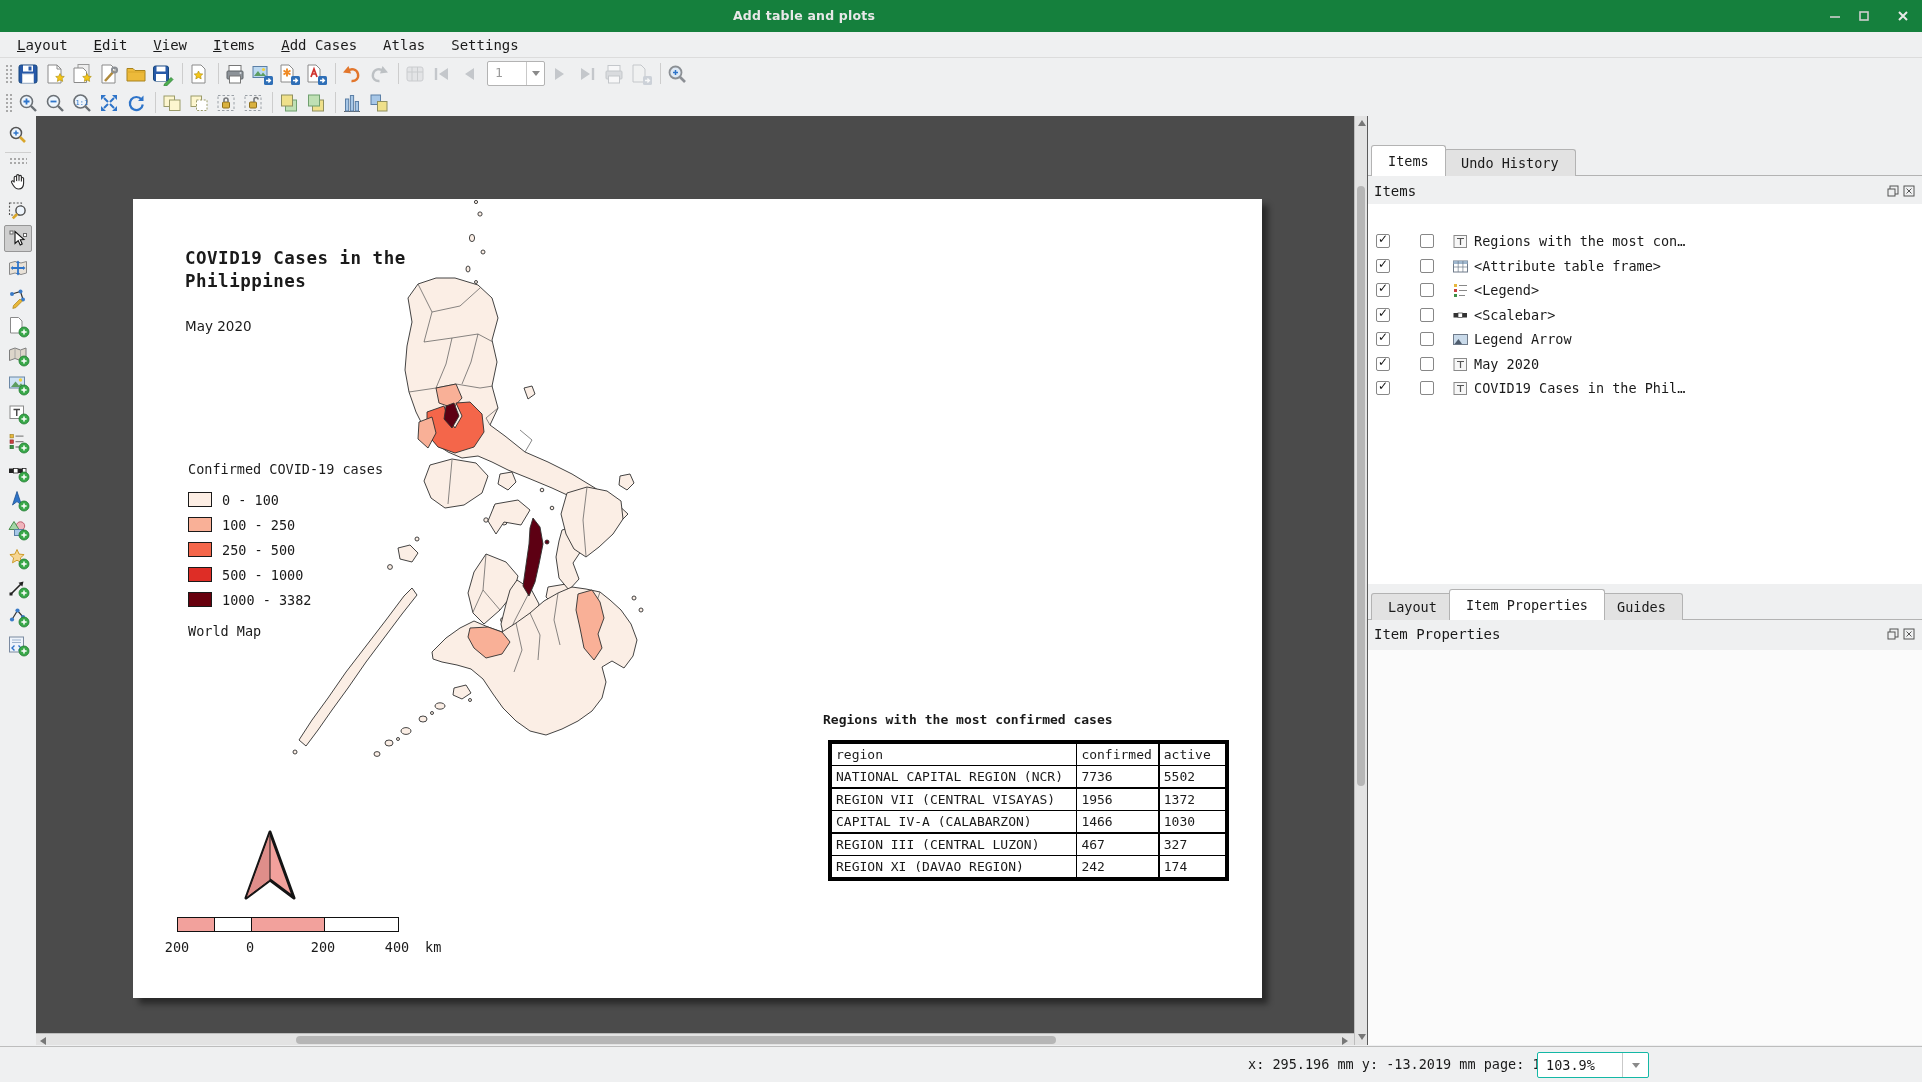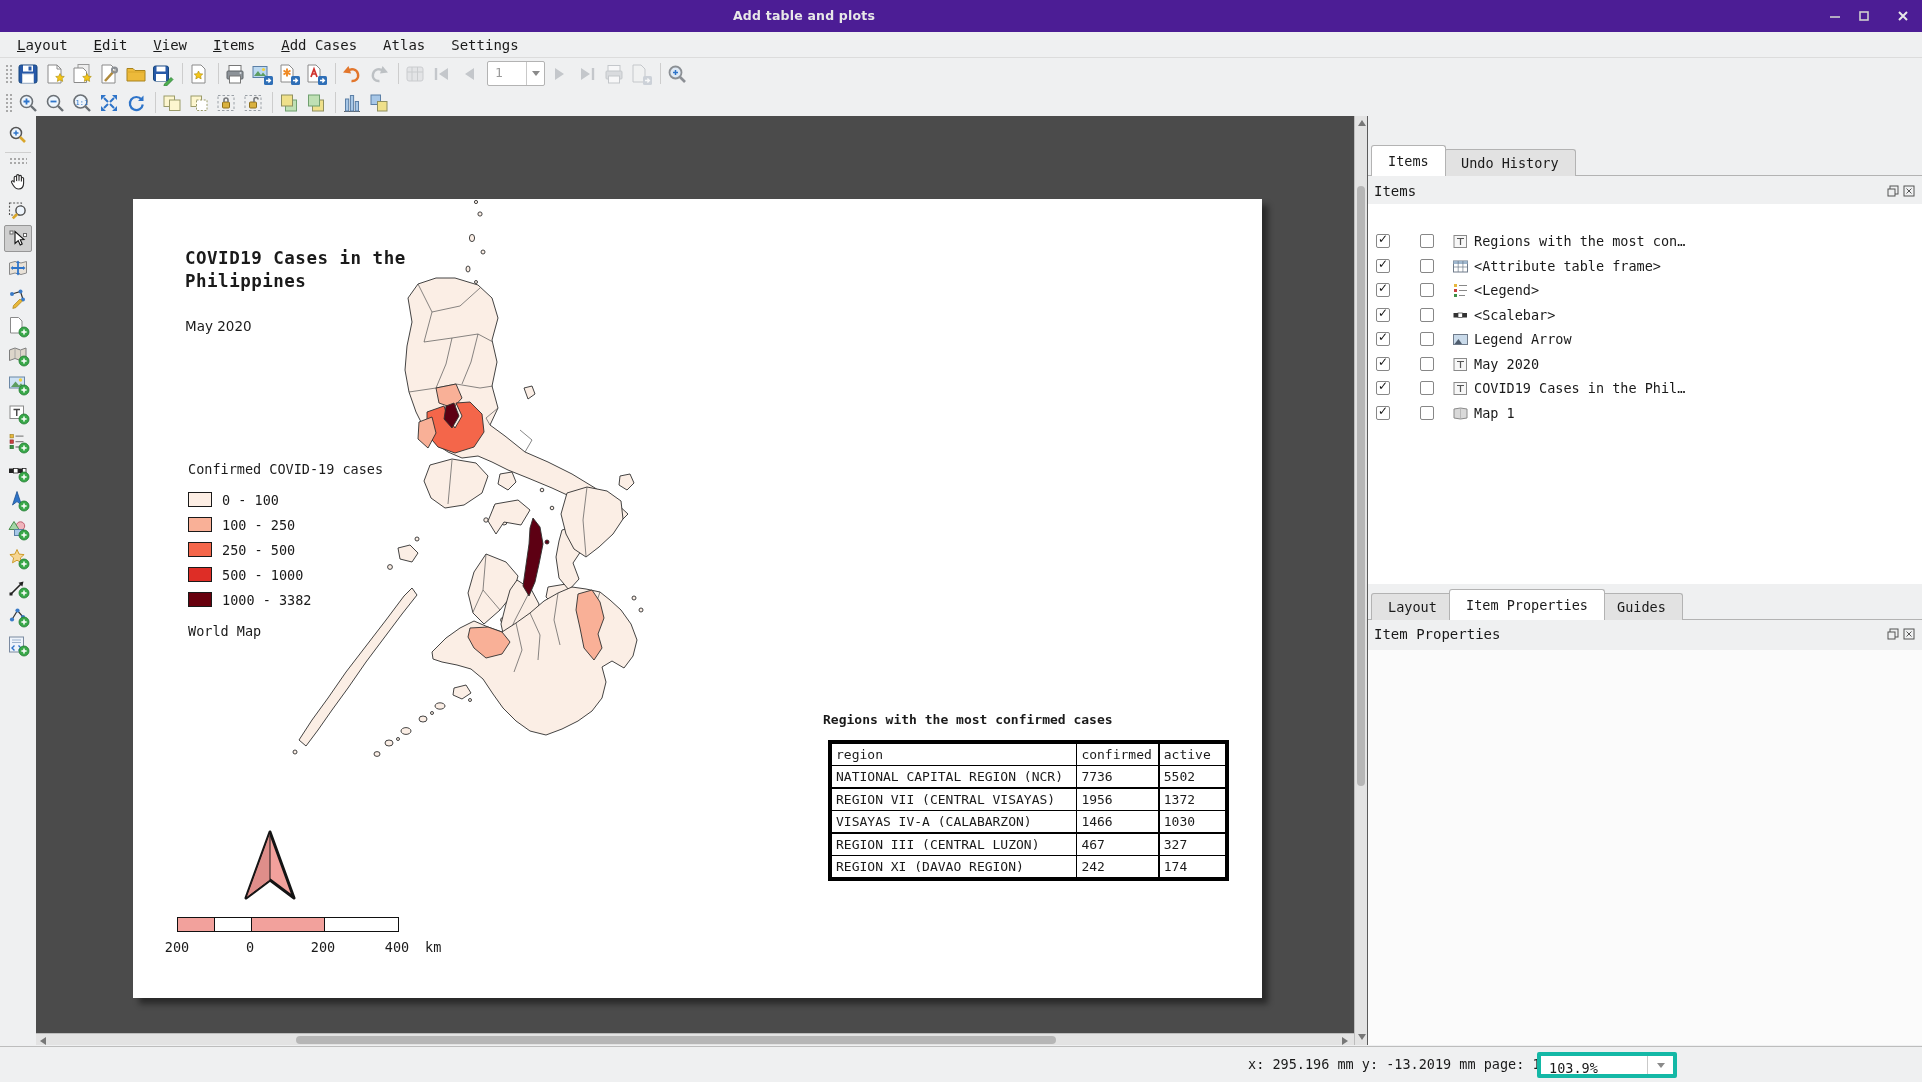--- a/index.html
+++ b/index.html
@@ -1,20 +1,20 @@
 <!DOCTYPE html>
 <html><head>
 <meta charset="utf-8">
 <style>
   html,body{margin:0;padding:0}
   body{width:1922px;height:1082px;position:relative;overflow:hidden;
        font-family:"DejaVu Sans Mono",monospace;background:#eff0f1;color:#1a1a1a}
   .abs{position:absolute}
   
-  .titlebar{left:0;top:0;width:1922px;height:32px;background:#4c1d95}
+  .titlebar{left:0;top:0;width:1922px;height:32px;background:#15803d}
   .titlebar .ttl{left:733px;top:8px;color:#e8e8e8;font:bold 12.5px "DejaVu Sans",sans-serif;letter-spacing:.2px}
   .winbtn{top:6px;width:22px;height:20px;display:flex;align-items:center;justify-content:center}
   
   .menubar{left:0;top:32px;width:1922px;height:26px;background:#eff0f1;border-bottom:1px solid #dcdcdc;display:flex;align-items:center;padding-left:4px;box-sizing:border-box}
   .menu-item{padding:3px 13px;font-size:14px;white-space:pre}
   .mn::first-letter{text-decoration:underline}
   
   .toolbar{left:0;width:1922px;background:#eff0f1;display:flex;align-items:center}
   .tb1{top:58px;height:31px}
   .tb2{top:89px;height:27px;border-bottom:1px solid #d8d8d8}
@@ -72,21 +72,21 @@
   .colsep{position:absolute;top:2px;width:1px;height:20px;background:#e6e6e6}
   .trow{position:absolute;left:0;width:555px;height:24px;font-size:13.5px}
   .cb{position:absolute;top:4px;width:14px;height:14px;background:#fff;border:1px solid #878787;border-radius:2px;box-sizing:border-box}
   .cb.checked::after{content:"✓";position:absolute;left:1px;top:-3px;font:bold 12px "DejaVu Sans",sans-serif;color:#111}
   .trow .txt{position:absolute;left:106px;top:3px;white-space:pre}
   .trow .ticon{position:absolute;left:85px;top:4px}
   .prop-area{position:absolute;left:0;width:555px;background:#fbfbfb}
   
   .statusbar{left:0;top:1046px;width:1922px;height:36px;background:#eff0f1;border-top:1px solid #bdbdbd;box-sizing:border-box}
   .coords{left:1248px;top:9px;font-size:13.5px;white-space:pre}
-  .zoombox{left:1537px;top:5px;width:140px;height:26px;background:#fff;border:4px solid #14b8a6;border-radius:2px;box-sizing:border-box}
+  .zoombox{left:1537px;top:5px;width:112px;height:26px;background:#fff;border:1px solid #14b8a6;border-radius:2px;box-sizing:border-box}
   .zoombox .zv{position:absolute;left:8px;top:4px;font-size:13.5px}
   .zoombox .ar{position:absolute;right:0;top:0;width:25px;height:100%;border-left:1px solid #c9c9c9;display:flex;align-items:center;justify-content:center}
   svg{display:block}
 </style>
 </head>
 <body>
 
 <div class="abs titlebar">
   <div class="abs ttl">Add table and plots</div>
   <div class="abs winbtn" style="left:1824px">
@@ -641,21 +641,21 @@
     <div class="abs pg-table">
       <div>region</div>
       <div>confirmed</div>
       <div>active</div>
       <div>NATIONAL CAPITAL REGION (NCR)</div>
       <div>7736</div>
       <div>5502</div>
       <div>REGION VII (CENTRAL VISAYAS)</div>
       <div>1956</div>
       <div>1372</div>
-      <div>VISAYAS IV-A (CALABARZON)</div>
+      <div>CAPITAL IV-A (CALABARZON)</div>
       <div>1466</div>
       <div>1030</div>
       <div>REGION III (CENTRAL LUZON)</div>
       <div>467</div>
       <div>327</div>
       <div>REGION XI (DAVAO REGION)</div>
       <div>242</div>
       <div>174</div>
     </div>
 
@@ -779,29 +779,20 @@
     </div>
     <div class="trow" style="top:173px">
       <span class="cb checked" style="left:8px"></span>
       <span class="cb" style="left:52px"></span>
       <svg class="ticon" width="15" height="15">
           <rect x="1" y="1.5" width="12.5" height="12" fill="#f7f7f7" stroke="#8a8a8a"></rect>
           <path d="M4,4.5 h7 M7.5,4.5 v6.5" stroke="#555" stroke-width="1.2"></path>
         </svg>
       <span class="txt">COVID19 Cases in the Phil…</span>
     </div>
-    <div class="trow" style="top:198px">
-      <span class="cb checked" style="left:8px"></span>
-      <span class="cb" style="left:52px"></span>
-      <svg class="ticon" width="15" height="15">
-          <path d="M1,3 L7.5,2 L14,3 L14,12 L7.5,13 L1,12 Z" fill="#d9d9d9" stroke="#8a8a8a"></path>
-          <path d="M7.5,2 v11" stroke="#aaa" stroke-width=".7"></path>
-        </svg>
-      <span class="txt">Map 1</span>
-    </div>
   </div>
 
   <div class="tabrow" style="top:472px">
     <div class="line"></div>
     <div class="tab" style="left:3px">
         <span>Layout</span>
       </div>
     <div class="tab active" style="left:81px">
         <span>Item Properties</span>
       </div>

